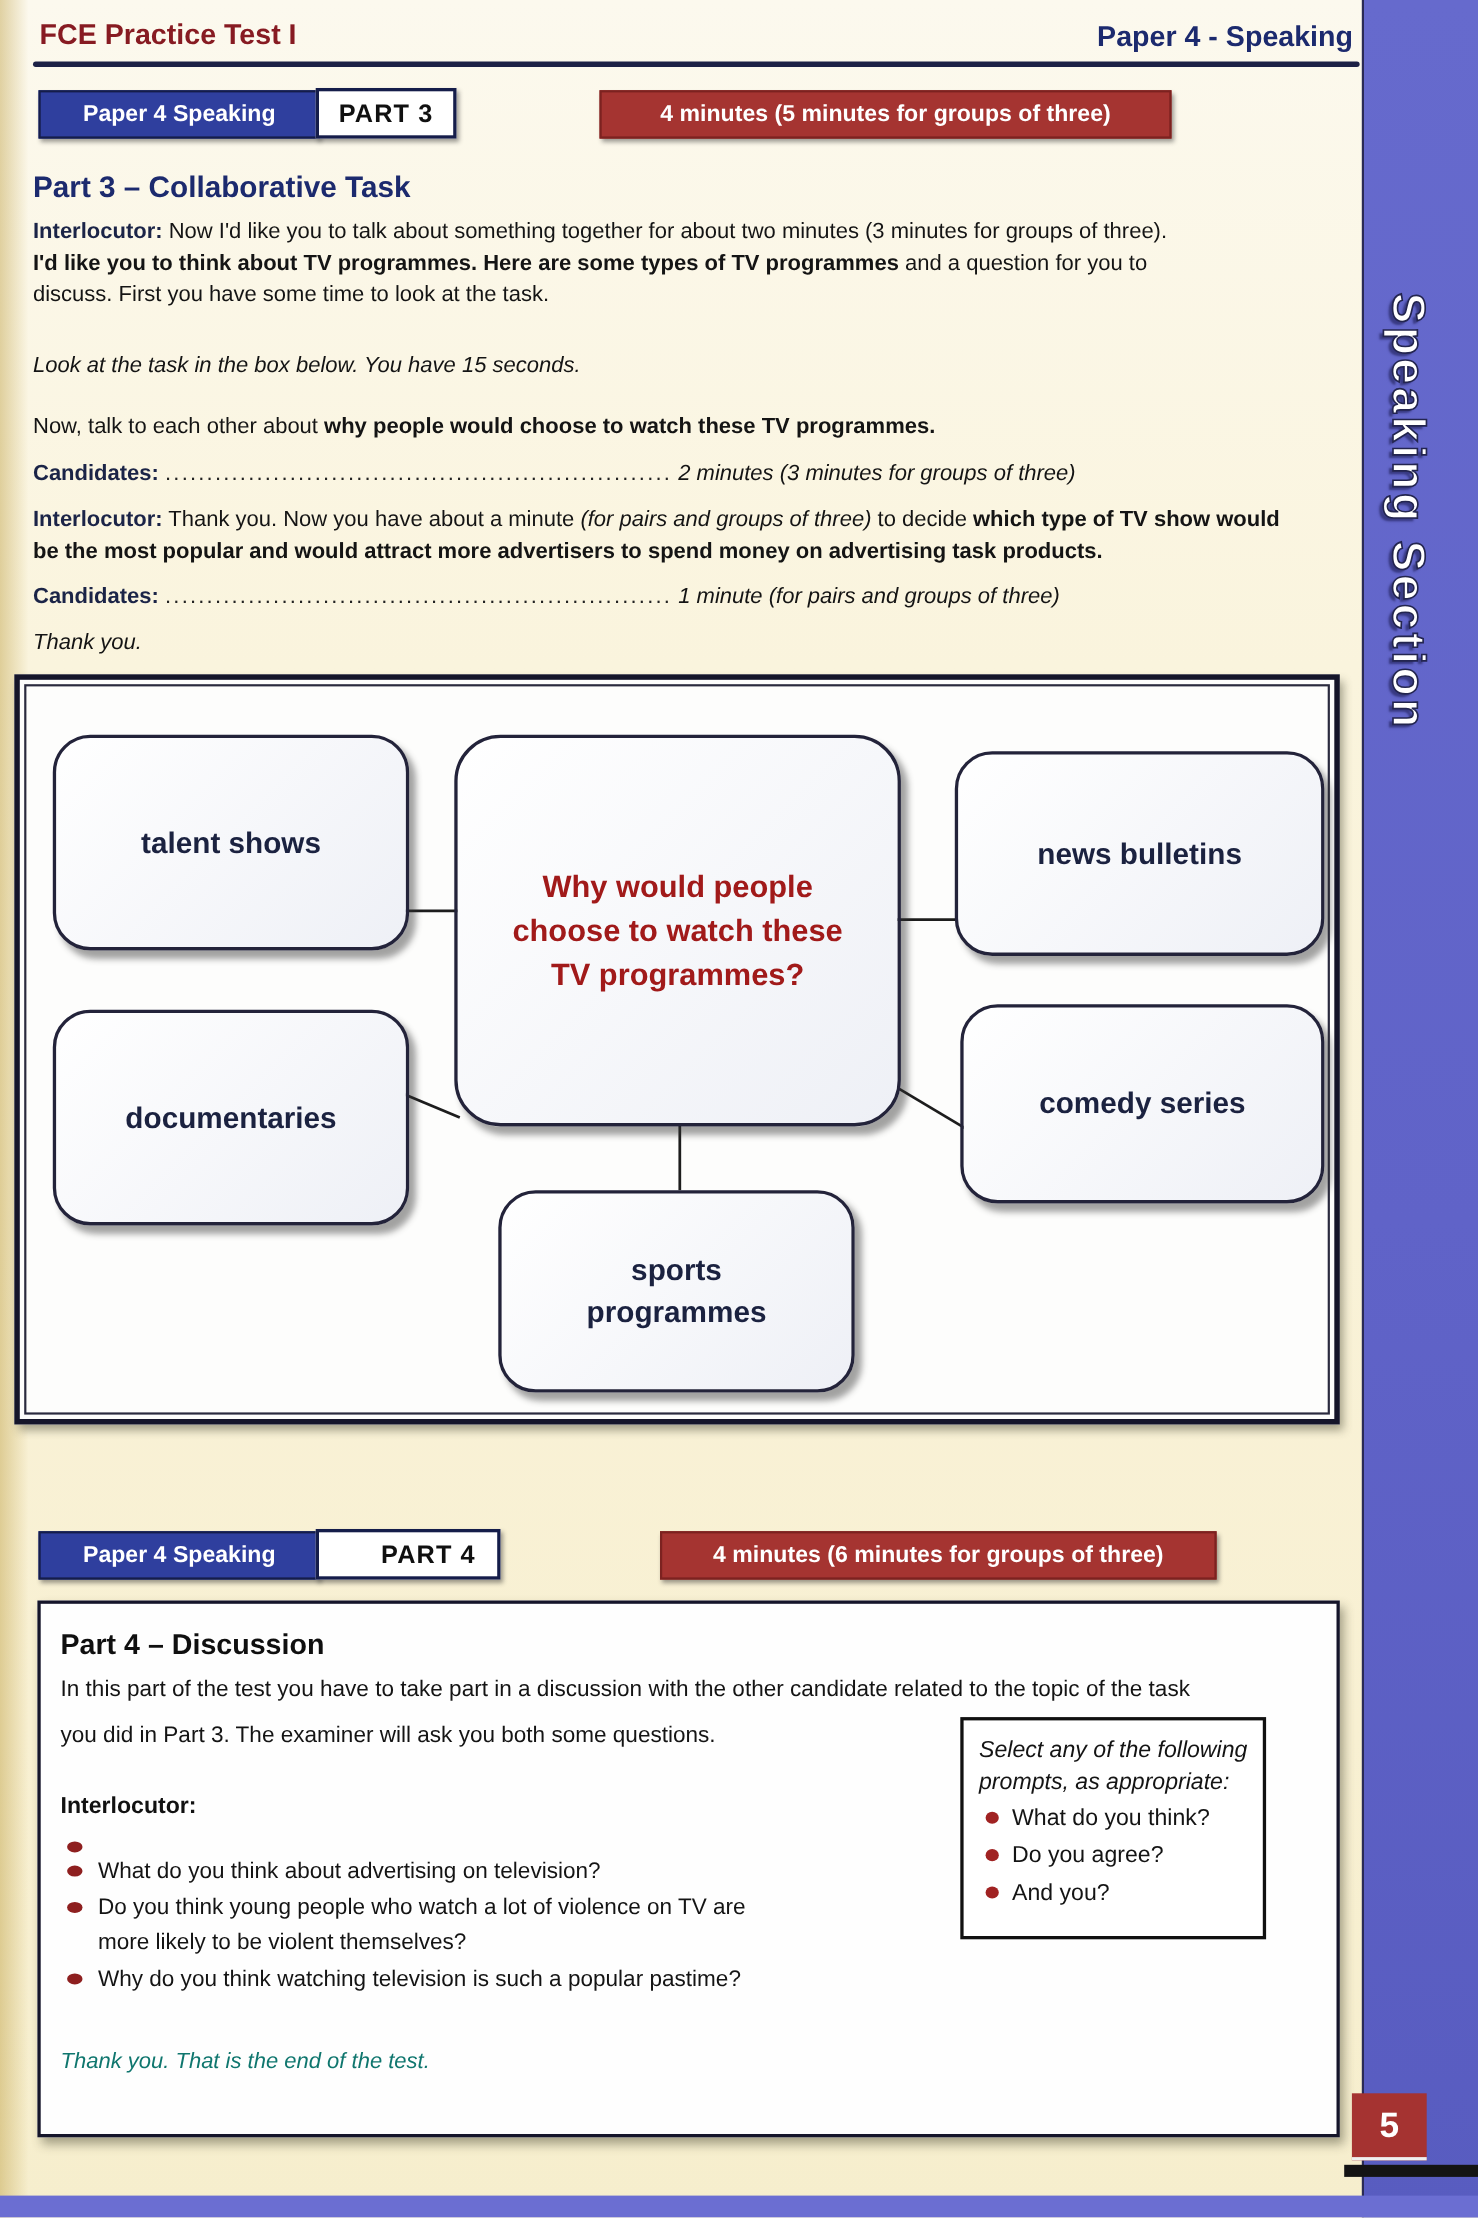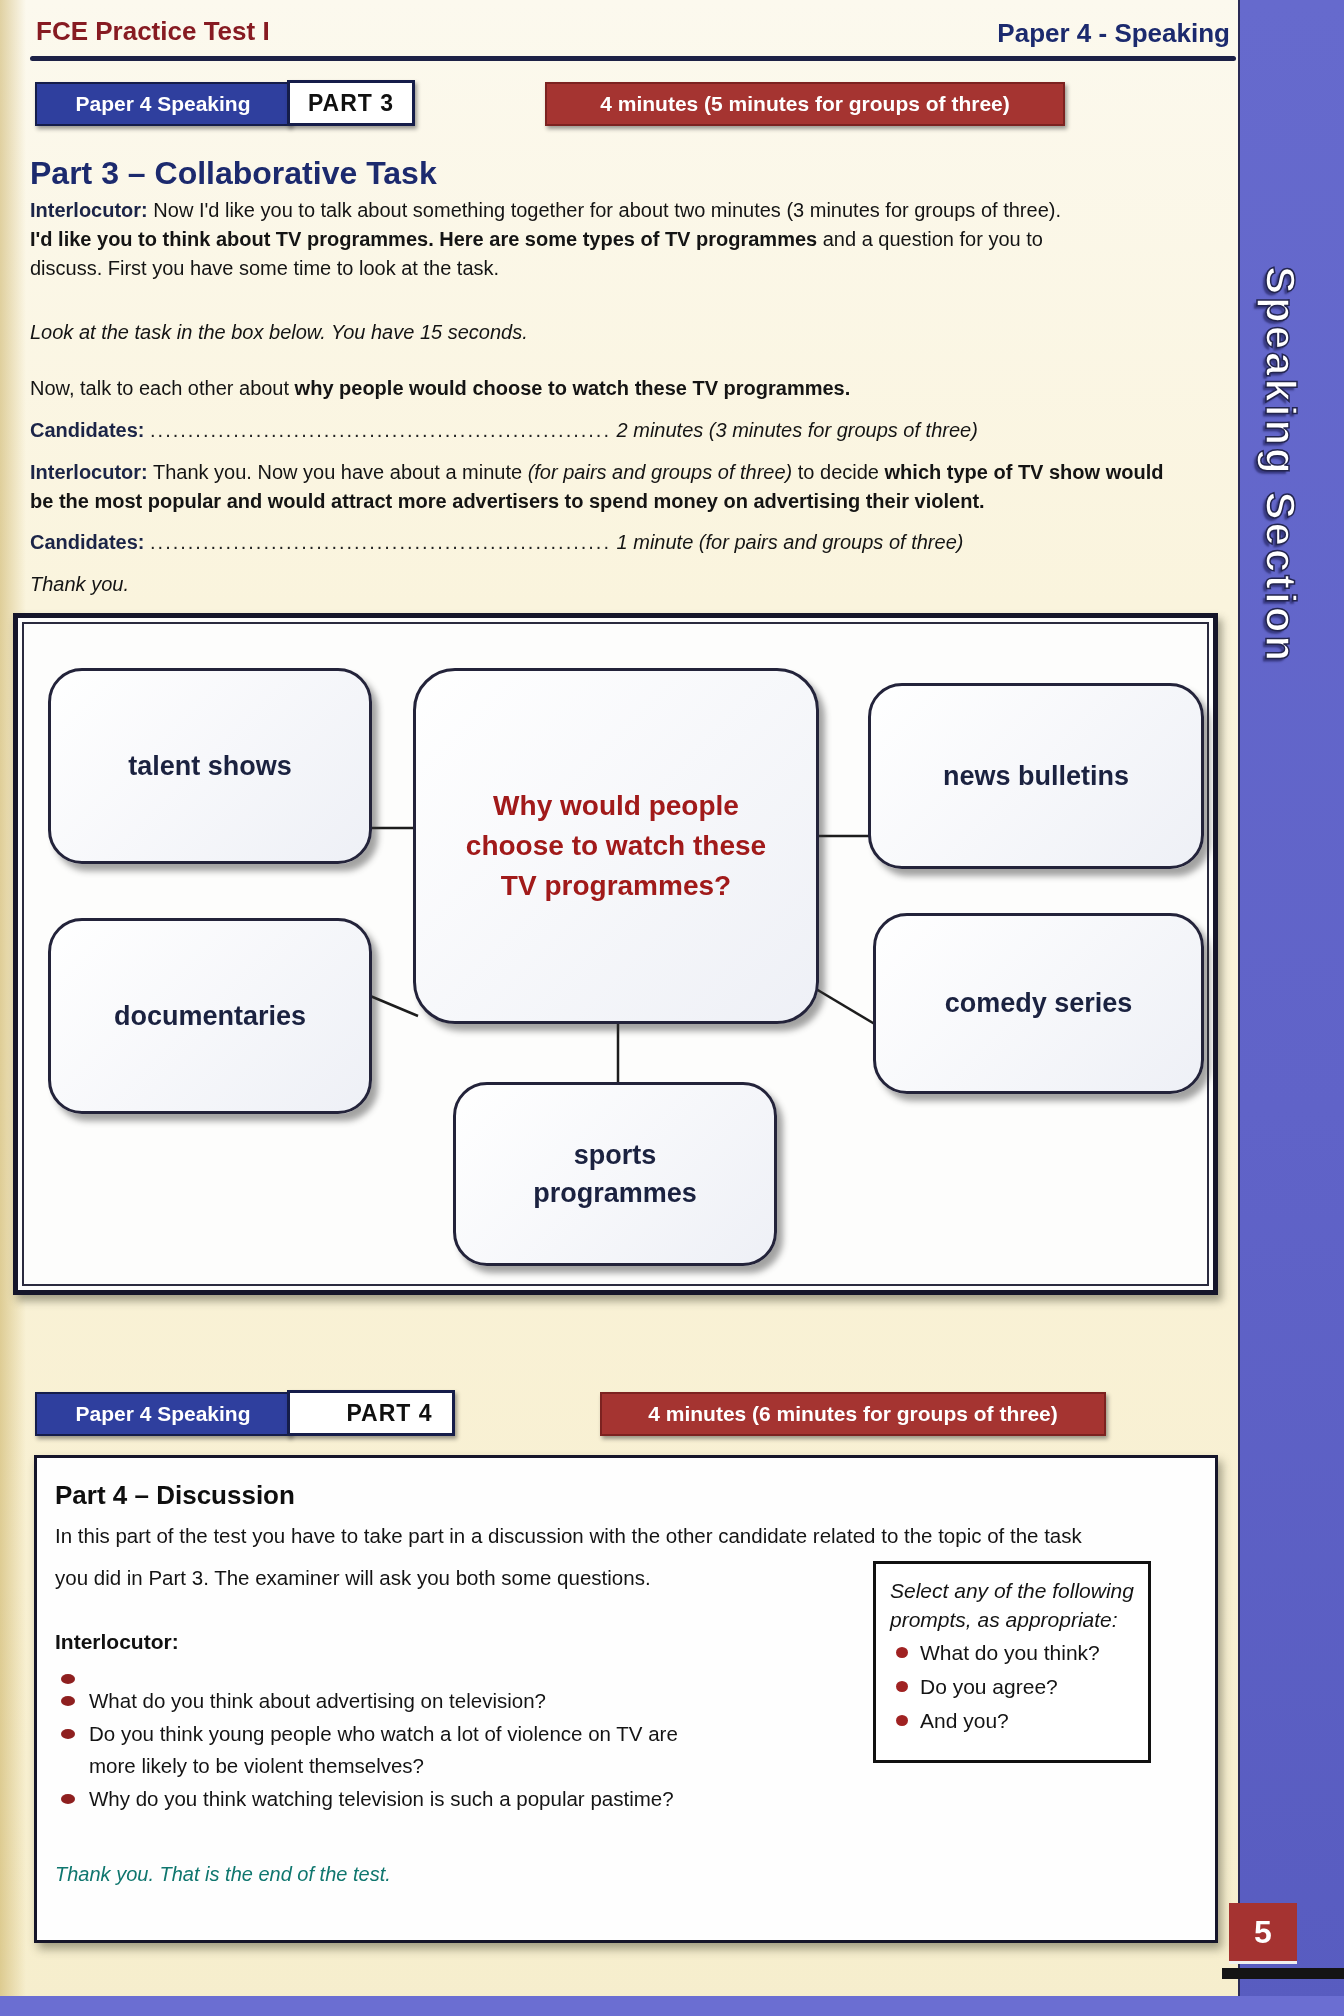--- a/index.html
+++ b/index.html
@@ -25,21 +25,21 @@
     font-size:26px;font-weight:bold;color:#1c2a6e;}
   .hdr-rule{position:absolute;left:30px;top:56px;width:1206px;height:5px;background:#1d2146;border-radius:3px;}
   
   .banner-blue,.banner-part,.banner-red{position:absolute;height:40px;display:flex;
     align-items:center;justify-content:center;font-weight:bold;font-size:21px;
     box-shadow:2px 3px 4px rgba(40,40,40,.45);}
   .banner-blue{background:#2f3f9e;color:#ffffff;border:2px solid #151d4a;}
   .banner-part{background:#ffffff;color:#101010;border:3px solid #151d4a;font-size:23px;letter-spacing:1px;}
   .banner-red{background:#a53431;color:#ffffff;border:2px solid #7c2220;}
   
-  .p3-heading{position:absolute;left:30px;top:155px;font-size:32px;font-weight:bold;color:#1c2a6e;}
+  .p3-heading{position:absolute;left:30px;top:155px;font-size:27px;font-weight:bold;color:#1c2a6e;}
   .bodytext{position:absolute;left:30px;width:1195px;font-size:20px;line-height:29px;color:#141414;}
   .italic{font-style:italic;}
   .dots{letter-spacing:2px;color:#222;}
   
   .task-box{position:absolute;left:13px;top:613px;width:1205px;height:682px;
     background:#fdfdfc;border:5px solid #15152a;box-sizing:border-box;
     box-shadow:4px 6px 8px rgba(60,60,40,.45);}
   .task-box-inner{position:absolute;left:4px;top:4px;right:4px;bottom:4px;border:2px solid #2a2a3e;}
   .node{position:absolute;display:flex;flex-direction:column;align-items:center;justify-content:center;
     background:linear-gradient(135deg,#ffffff 0%,#eef0f6 100%);
@@ -107,21 +107,21 @@
 <div class="bodytext" style="top:374px;"><span>Now, talk to each other about </span><span style="font-weight: bold;">why people would choose to watch these TV programmes.</span></div>
 
 <div class="bodytext" style="top:416px;">
   <span style="font-weight:bold;color:#1b2447;">Candidates:</span>
   <span class="dots">.............................................................</span>
   <span class="italic"> 2 minutes (3 minutes for groups of three)</span>
 </div>
 
 <div class="bodytext" style="top:458px;">
   <div><span style="font-weight: bold; color: rgb(27, 36, 71);">Interlocutor:</span><span>  Thank you. Now you have about a minute </span><span style="font-style: italic;">(for pairs and groups of three)</span><span> to decide </span><span style="font-weight: bold;">which type of TV show would</span></div>
-  <div><span style="font-weight: bold;">be the most popular and would attract more advertisers to spend money on advertising their violent.</span></div>
+  <div><span style="font-weight: bold;">be the most popular and would attract more advertisers to spend money on advertising task products.</span></div>
 </div>
 
 <div class="bodytext" style="top:528px;">
   <span style="font-weight:bold;color:#1b2447;">Candidates:</span>
   <span class="dots">.............................................................</span>
   <span class="italic"> 1 minute (for pairs and groups of three)</span>
 </div>
 
 <div class="bodytext italic" style="top:570px;">Thank you.</div>
 

